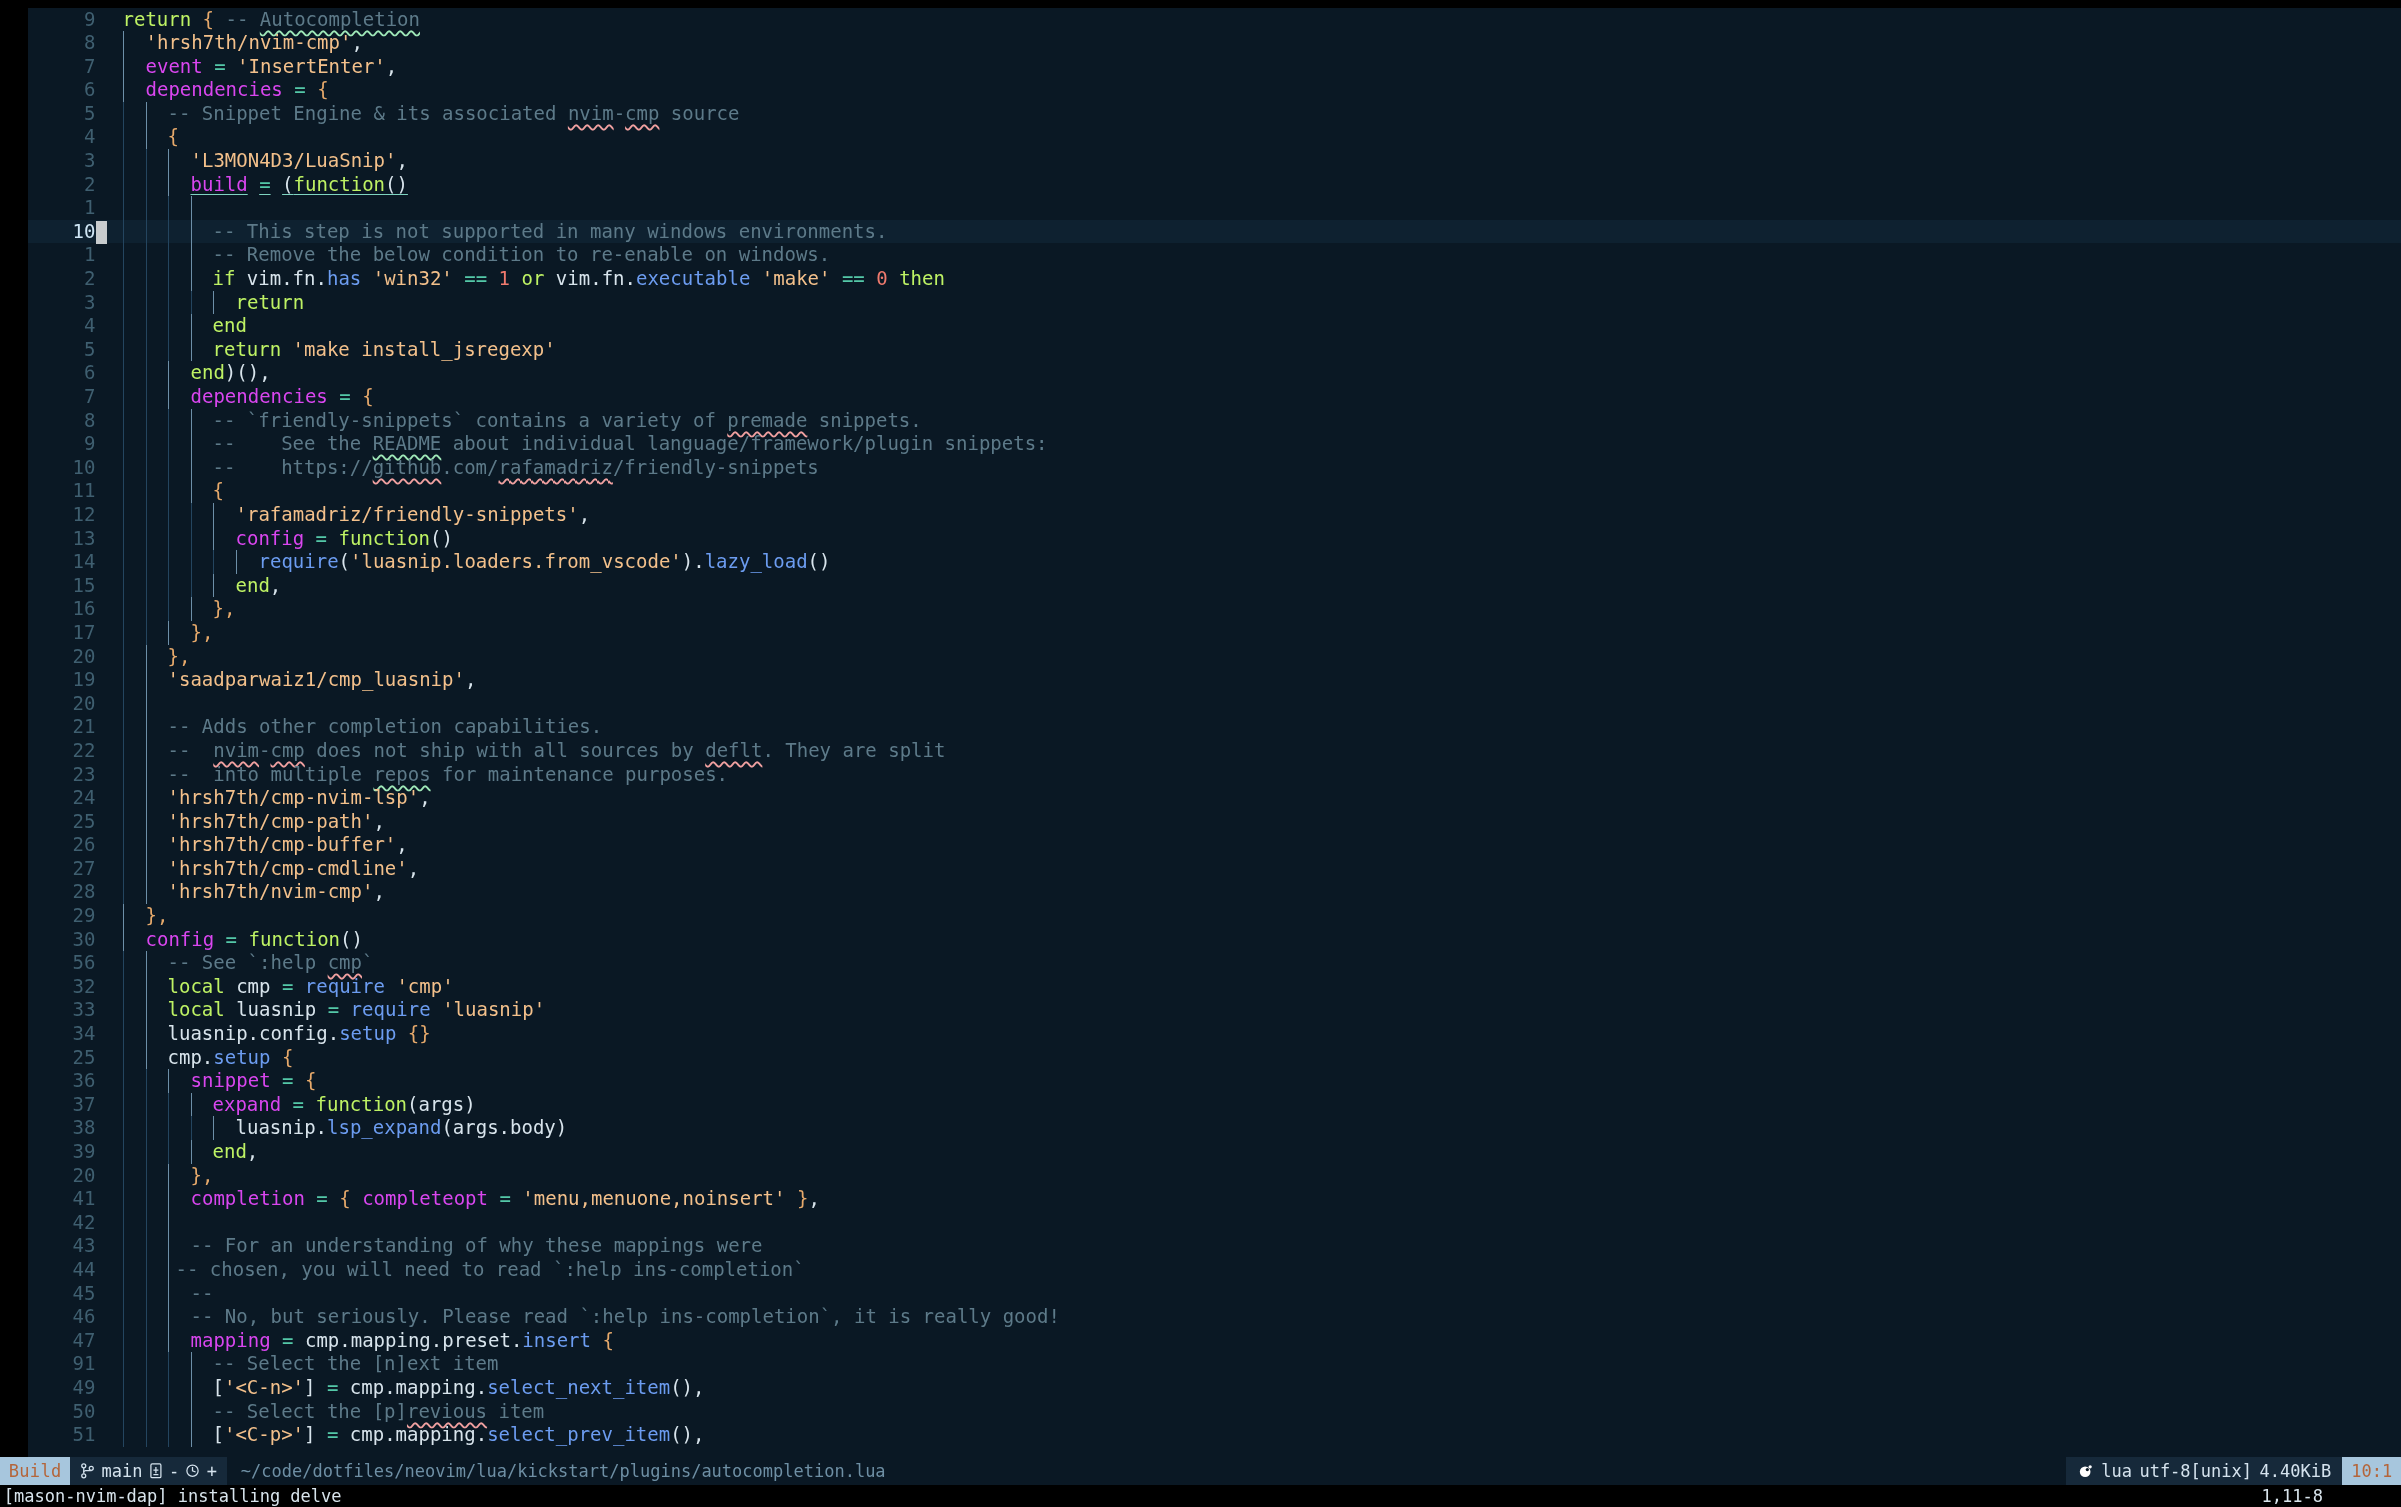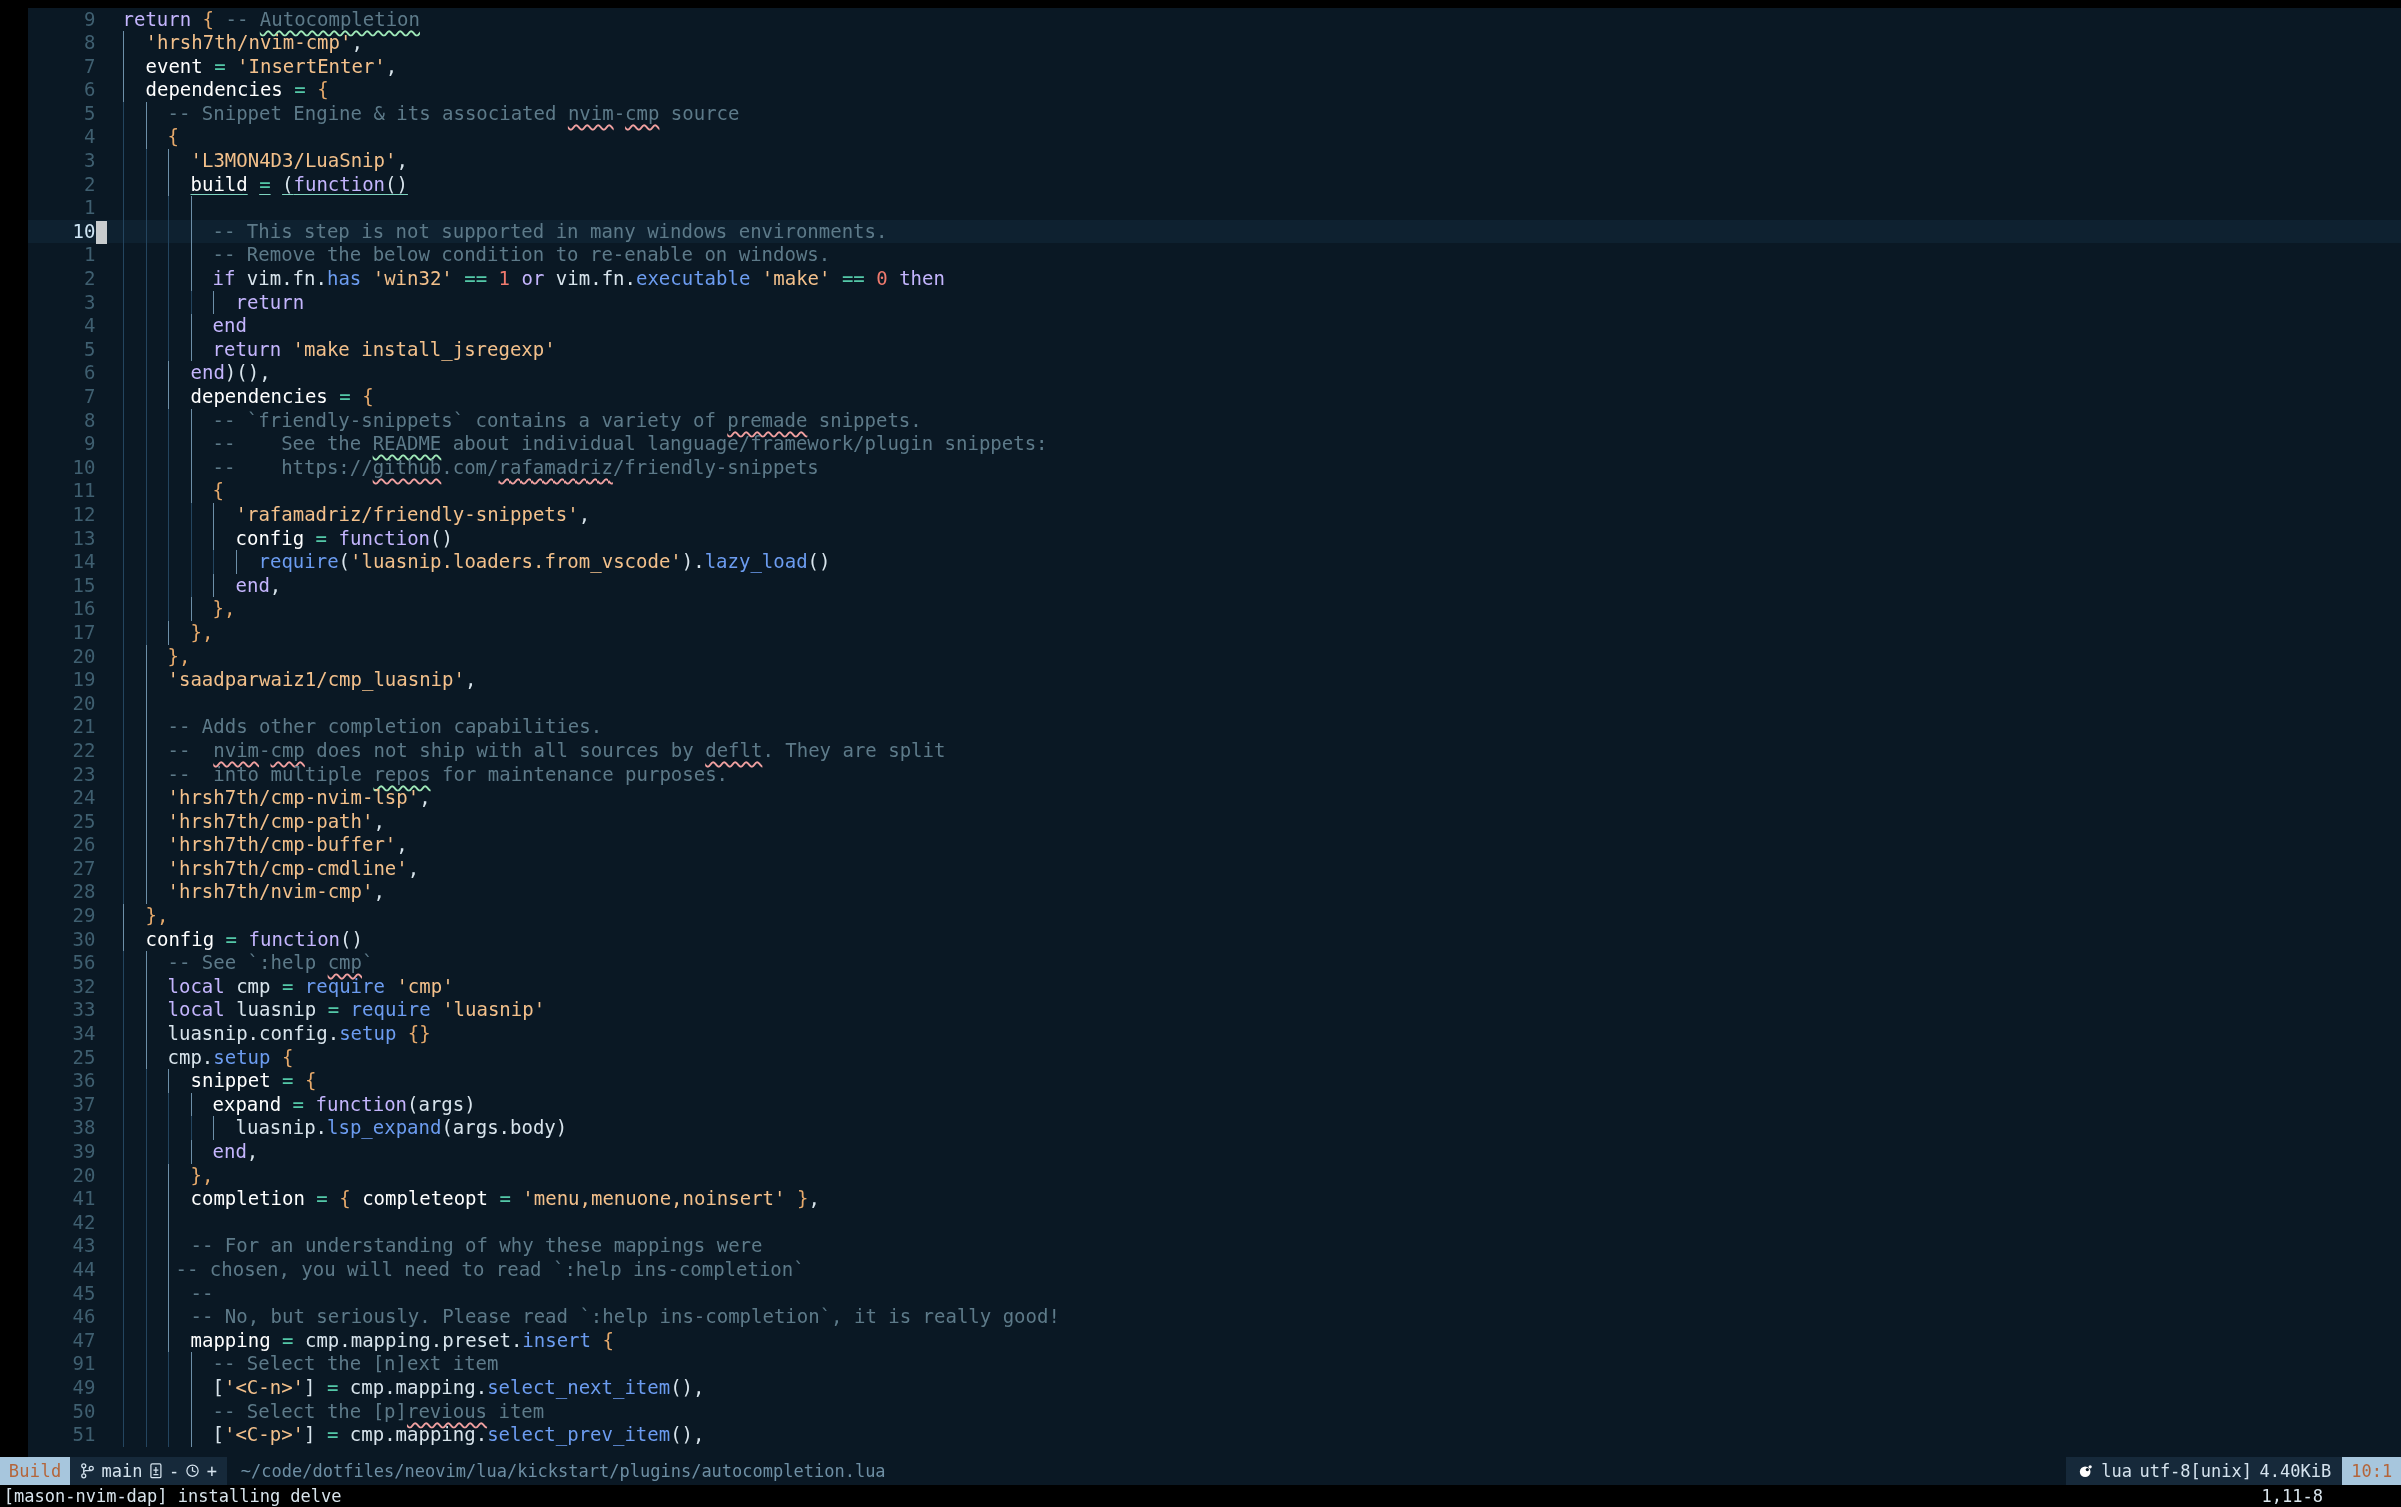--- a/index.html
+++ b/index.html
@@ -28,24 +28,24 @@
     color:#3f5f70;font-size:19px;letter-spacing:0px;
   }
   .line.cur .lnum{color:#cfe6f5;}
   .code{
     position:absolute;left:95px;top:0;white-space:pre;
   }
   
   .ig{position:absolute;top:0;width:1.9px;height:23.6px;background:#24455f;}
   .ig.act{background:#6d8fa8;}
   
-  .kw   {color:#c4b5fd;}
+  .kw   {color:#bef264;}
   .str  {color:#f3c08b;}
   .fn   {color:#6c9cf0;}
-  .id   {color:#ffffff;}
+  .id   {color:#d946ef;}
   .num  {color:#f07a6e;}
   .op   {color:#54c8a8;}
   .punc {color:#e6a96b;}
   .cmt  {color:#5d7a89;}
   .plain{color:#d8e4ec;}
   .uline{text-decoration:underline;text-decoration-color:#7fd4c1;text-underline-offset:3.1px;}
   .spellB{
     text-decoration:underline wavy #9fe8b8;
     text-decoration-thickness:1.9px;text-underline-offset:3.8px;
   }

